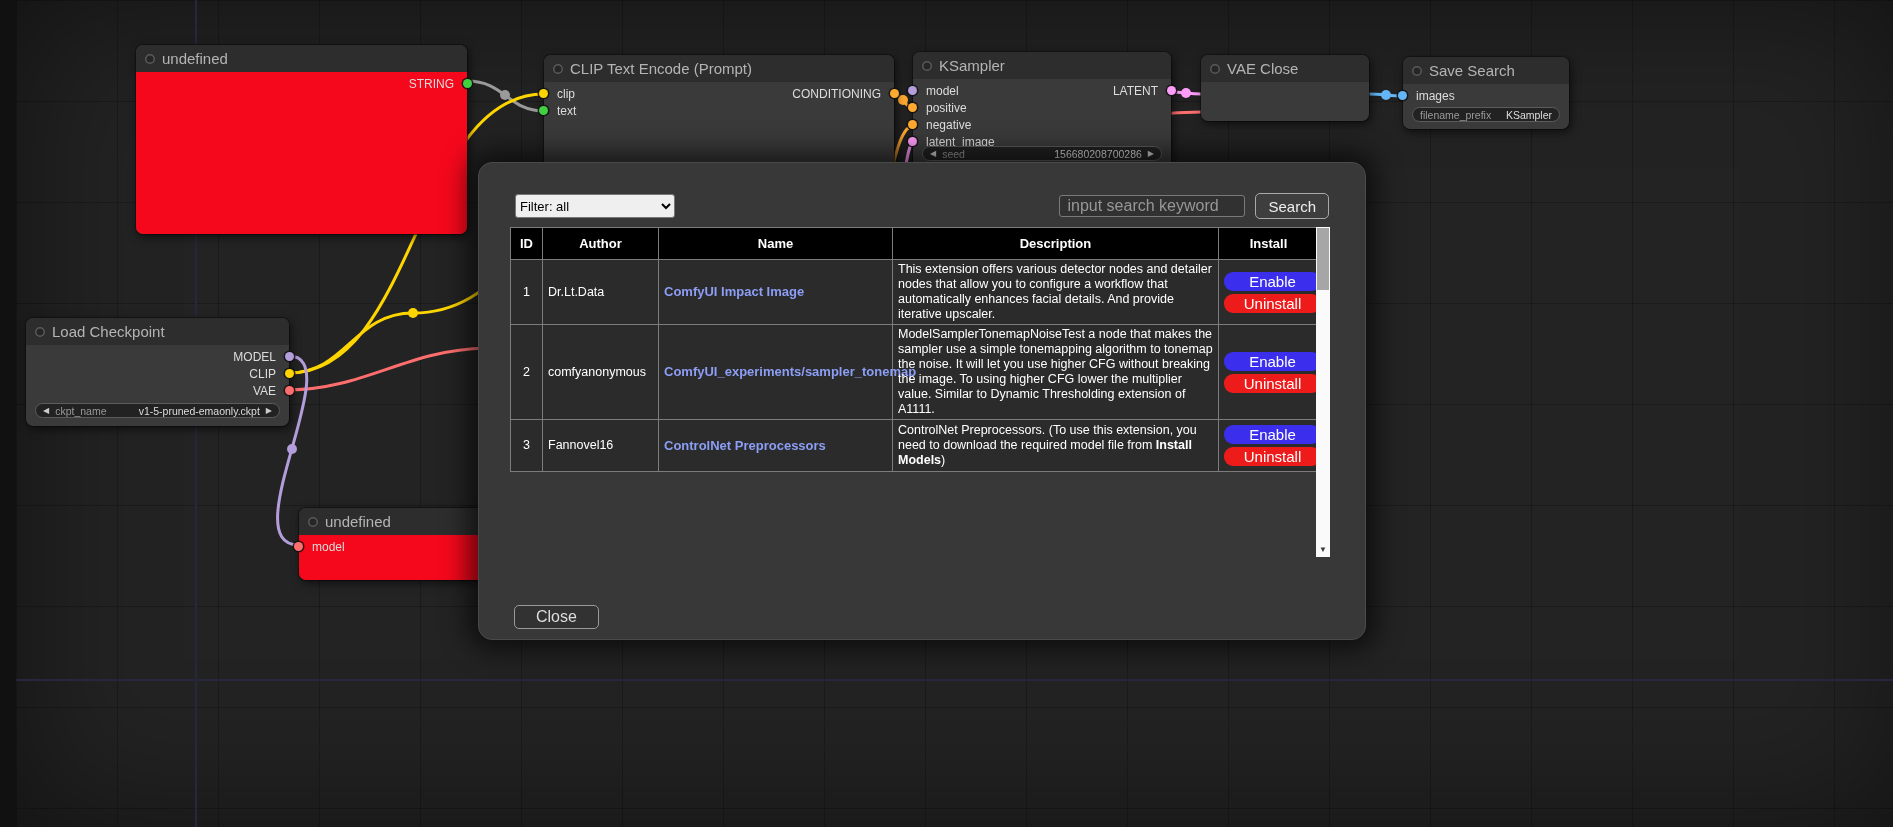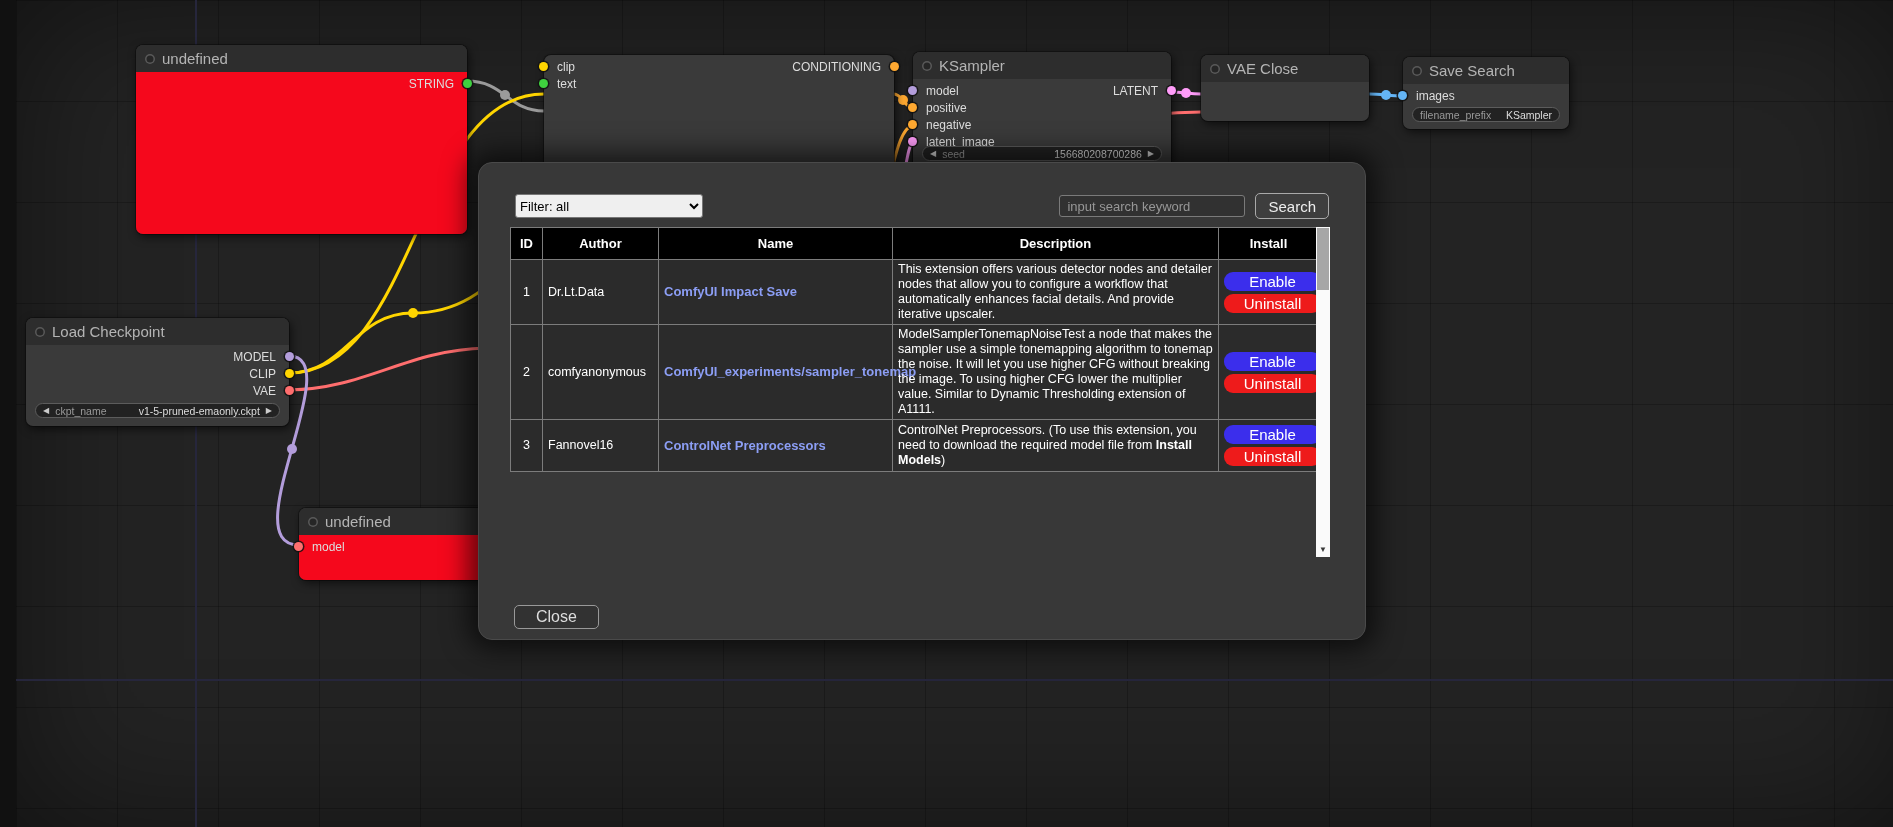--- a/index.html
+++ b/index.html
@@ -39,23 +39,23 @@
         border:1px solid #5c5c5c;border-radius:8px;display:flex;align-items:center;
         font-size:10.5px;color:#999;padding:0 7px;gap:6px;white-space:nowrap;}
   .widget .w-arrow{font-size:8px;color:#ccc;line-height:1;}
   .widget .w-value{margin-left:auto;color:#ddd;}
 
   
   #dlg{position:absolute;left:462px;top:162px;width:888px;height:478px;z-index:10;
        background:#383838;border:1px solid #4a4a4a;border-radius:14px;
        box-shadow:0 0 26px 10px rgba(0,0,0,.6);}
   .dlg-top{display:flex;align-items:center;padding:30px 36px 0 36px;gap:10px;}
-  .filter-select{width:188px;height:24px;font-size:13px;font-family:inherit;border-radius:3px;}
+  .filter-select{width:160px;height:24px;font-size:13px;font-family:inherit;border-radius:3px;}
   .search-input{margin-left:auto;width:186px;height:22px;background:#313131;border:1px solid #7a7a7a;
-       border-radius:3px;color:#ddd;font-size:13px;padding:0 7px;font-family:inherit;}
+       border-radius:3px;color:#ddd;font-size:16px;padding:0 7px;font-family:inherit;}
   .search-input::placeholder{color:#979797;}
   .btn-search{height:26px;padding:0 12px;background:#3e3e3e;border:1px solid #a9a9a9;border-radius:5px;
        color:#eee;font-size:15px;font-family:inherit;cursor:pointer;}
   .dlg-table-wrap{position:relative;margin:8px 35px 0 31px;height:330px;}
   table.ext-table{border-collapse:collapse;width:808px;table-layout:fixed;}
   .ext-table th{background:#000;color:#fff;font-size:13px;font-weight:bold;
        border:1px solid #7c7c7c;padding:1px 4px;height:32px;}
   .ext-table td{background:#2b2b2b;color:#fff;font-size:12.5px;line-height:15px;
        border:1px solid #7c7c7c;padding:2px 5px;vertical-align:middle;}
   .col-id{width:32px;} .col-author{width:116px;} .col-name{width:234px;}
@@ -106,20 +106,24 @@
     </div>
     <div class="node-body red">
       <div class="slot-row">
         <span class="out-label">STRING</span>
         <span class="port out" style="background:var(--string_green)"></span>
       </div>
     </div>
   </div>
 
   <div class="node" style="left:528px;top:55px;width:350px;height:150px">
+    <div class="node-header">
+      <span class="collapse-dot"></span>
+      <span>CLIP Text Encode (Prompt)</span>
+    </div>
     <div class="node-body">
       <div class="slot-row">
         <span class="port in" style="background:var(--clip_yellow)"></span>
         <span class="in-label">clip</span>
         <span class="out-label">CONDITIONING</span>
         <span class="port out" style="background:var(--conditioning_orange)"></span>
       </div>
       <div class="slot-row">
         <span class="port in" style="background:var(--string_green)"></span>
         <span class="in-label">text</span>
@@ -248,21 +252,21 @@
             <th>Author</th>
             <th>Name</th>
             <th>Description</th>
             <th>Install</th>
           </tr>
         </thead>
         <tbody>
           <tr>
             <td class="cell-id">1</td>
             <td>Dr.Lt.Data</td>
-            <td><a class="ext-name">ComfyUI Impact Save</a></td>
+            <td><a class="ext-name">ComfyUI Impact Image</a></td>
             <td><span>This extension offers various detector nodes and detailer nodes that allow you to configure a workflow that automatically enhances facial details. And provide iterative upscaler.</span><b></b><span></span></td>
             <td>
               <button class="btn-enable">Enable</button>
               <button class="btn-uninstall">Uninstall</button>
             </td>
           </tr>
           <tr>
             <td class="cell-id">2</td>
             <td>comfyanonymous</td>
             <td><a class="ext-name">ComfyUI_experiments/sampler_tonemap</a></td>

